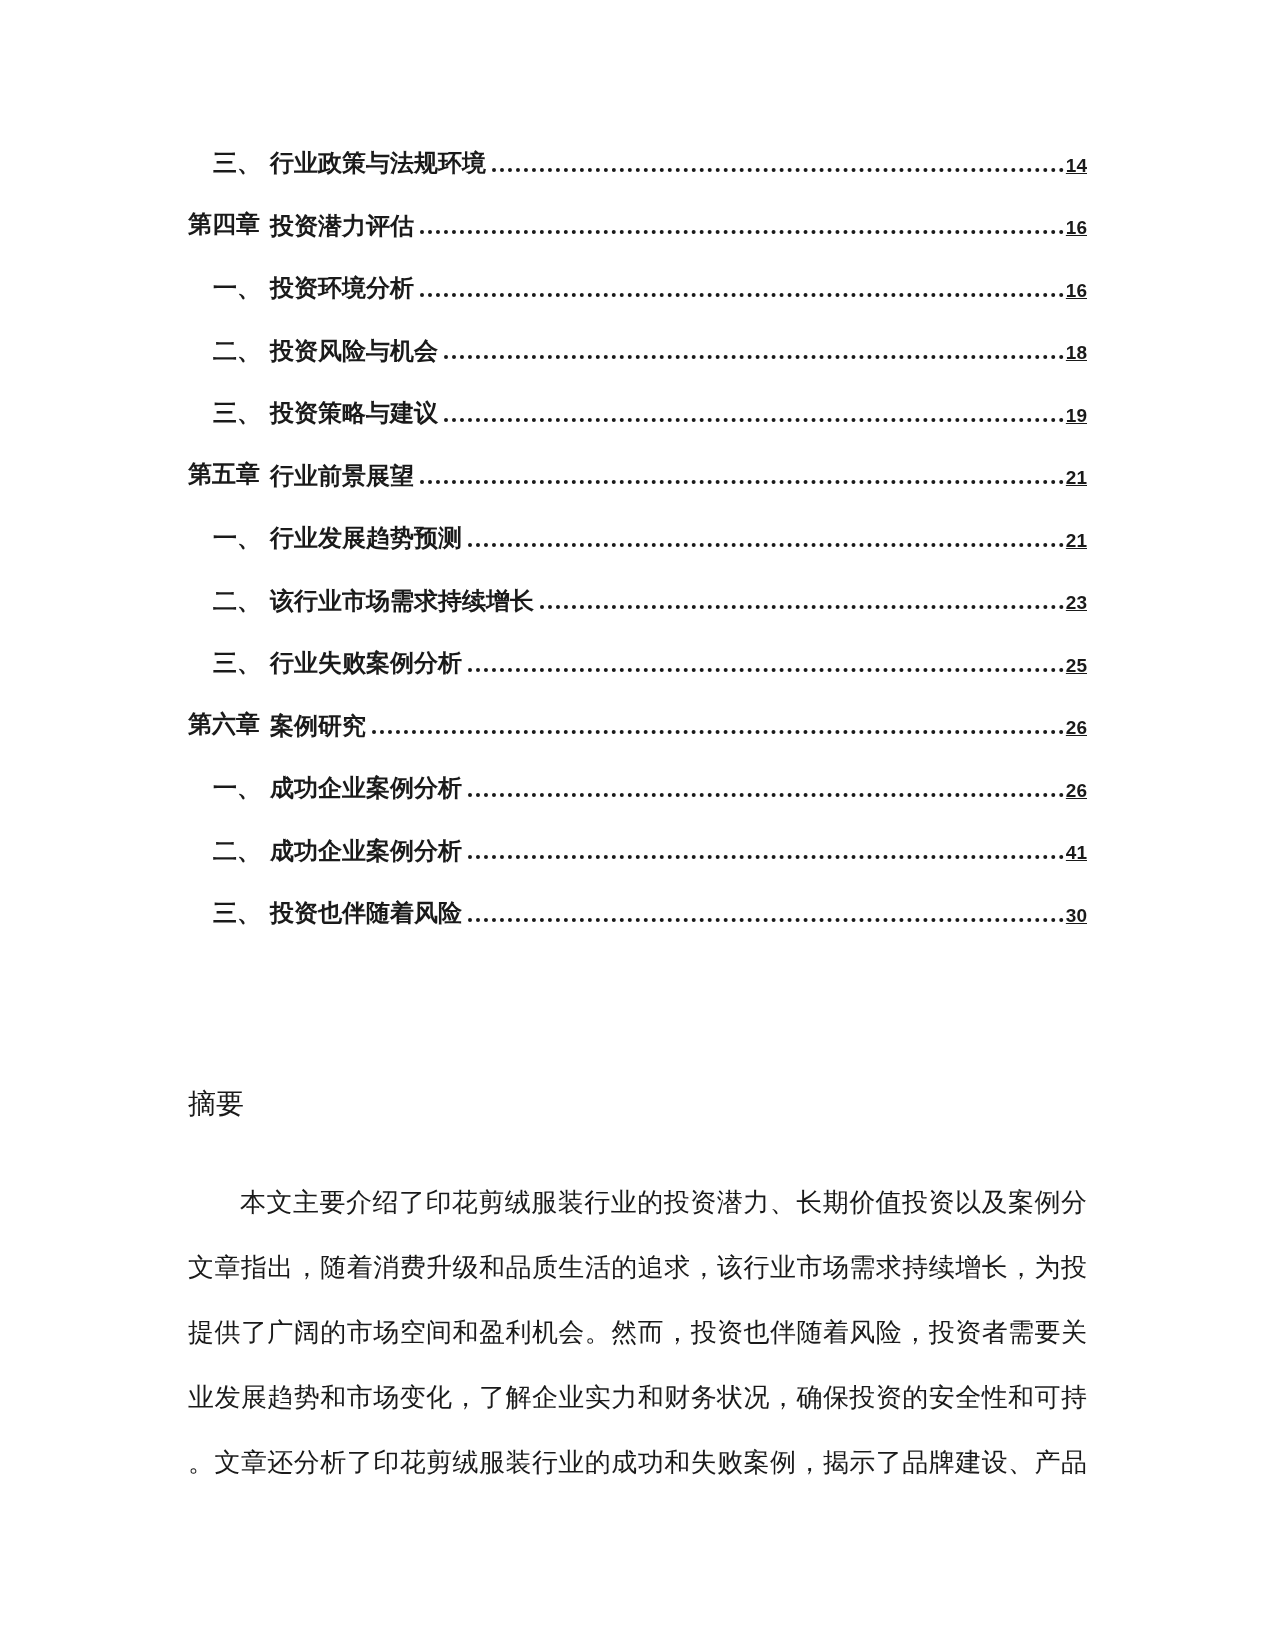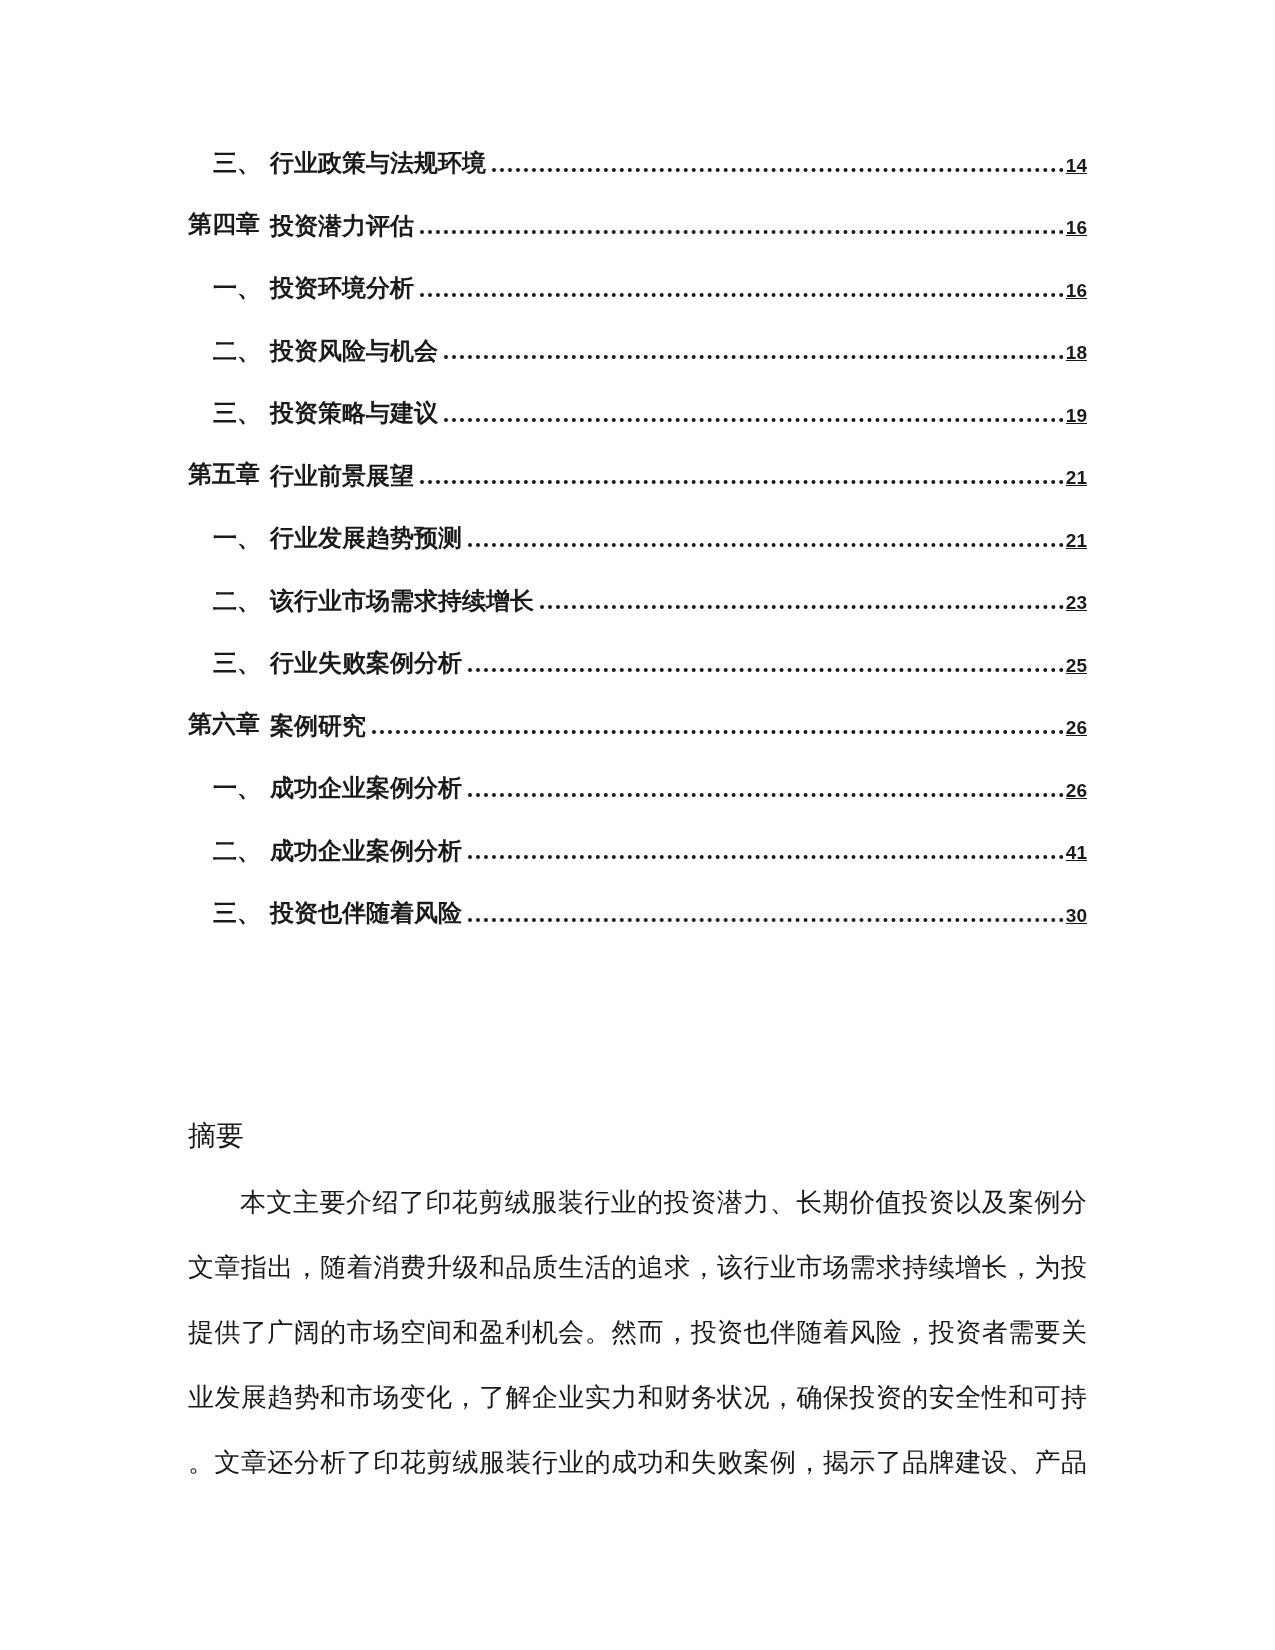--- a/index.html
+++ b/index.html
@@ -52,21 +52,21 @@
   }
   .toc-page {
     flex: 0 0 auto;
     font-size: 19px;
     text-decoration: underline;
   }
   
   .abstract-heading {
     position: absolute;
     left: 188px;
-    top: 1118px;
+    top: 1086px;
     margin: 0;
     font-size: 28px;
     font-weight: normal;
     line-height: 36px;
   }
   .abstract {
     position: absolute;
     left: 188px;
     width: 899px;
     top: 1170px;

